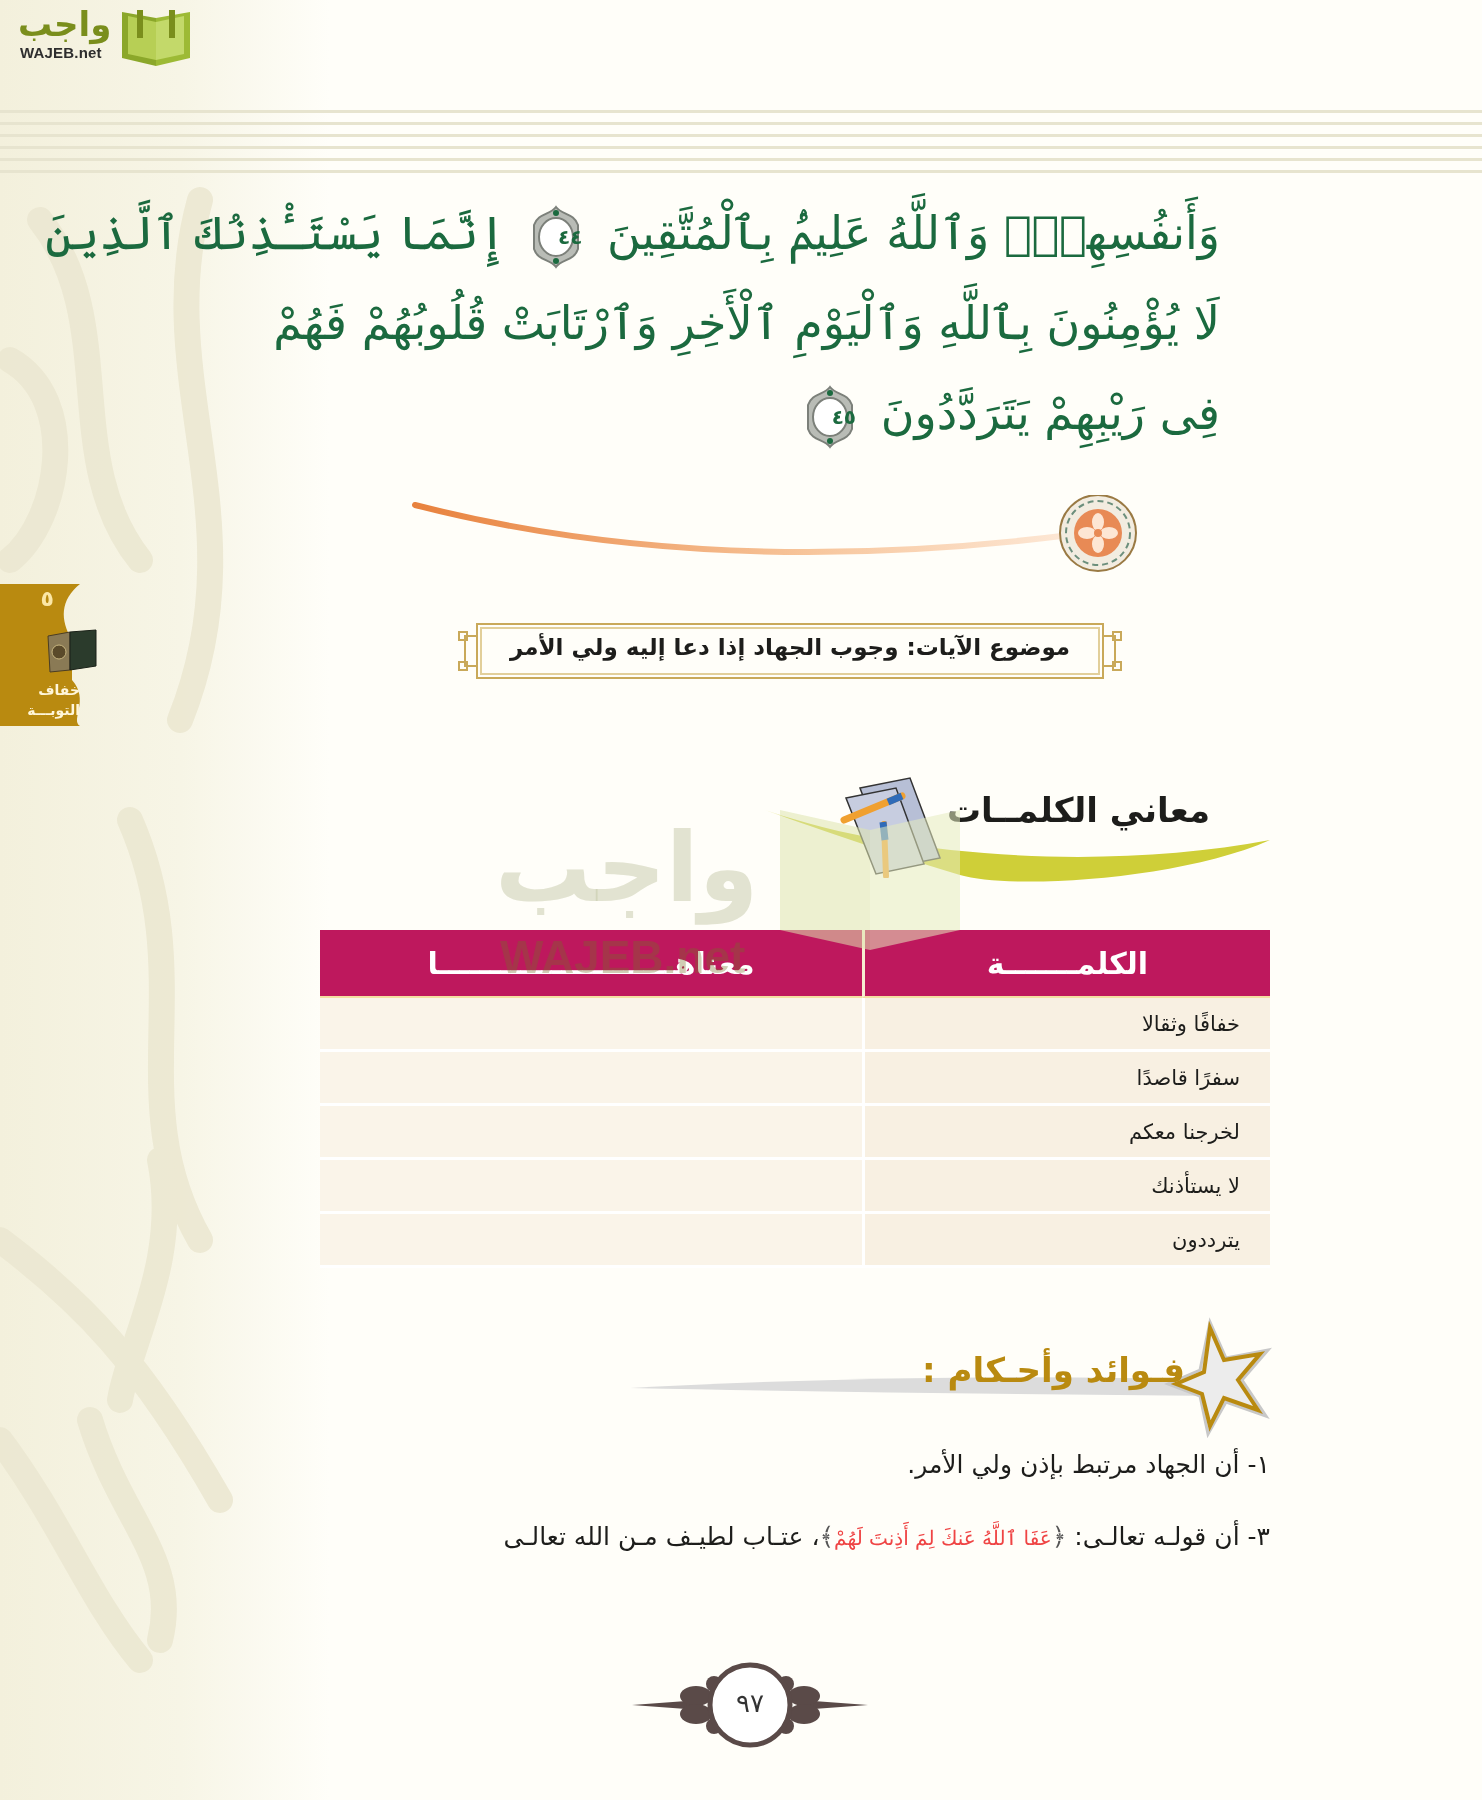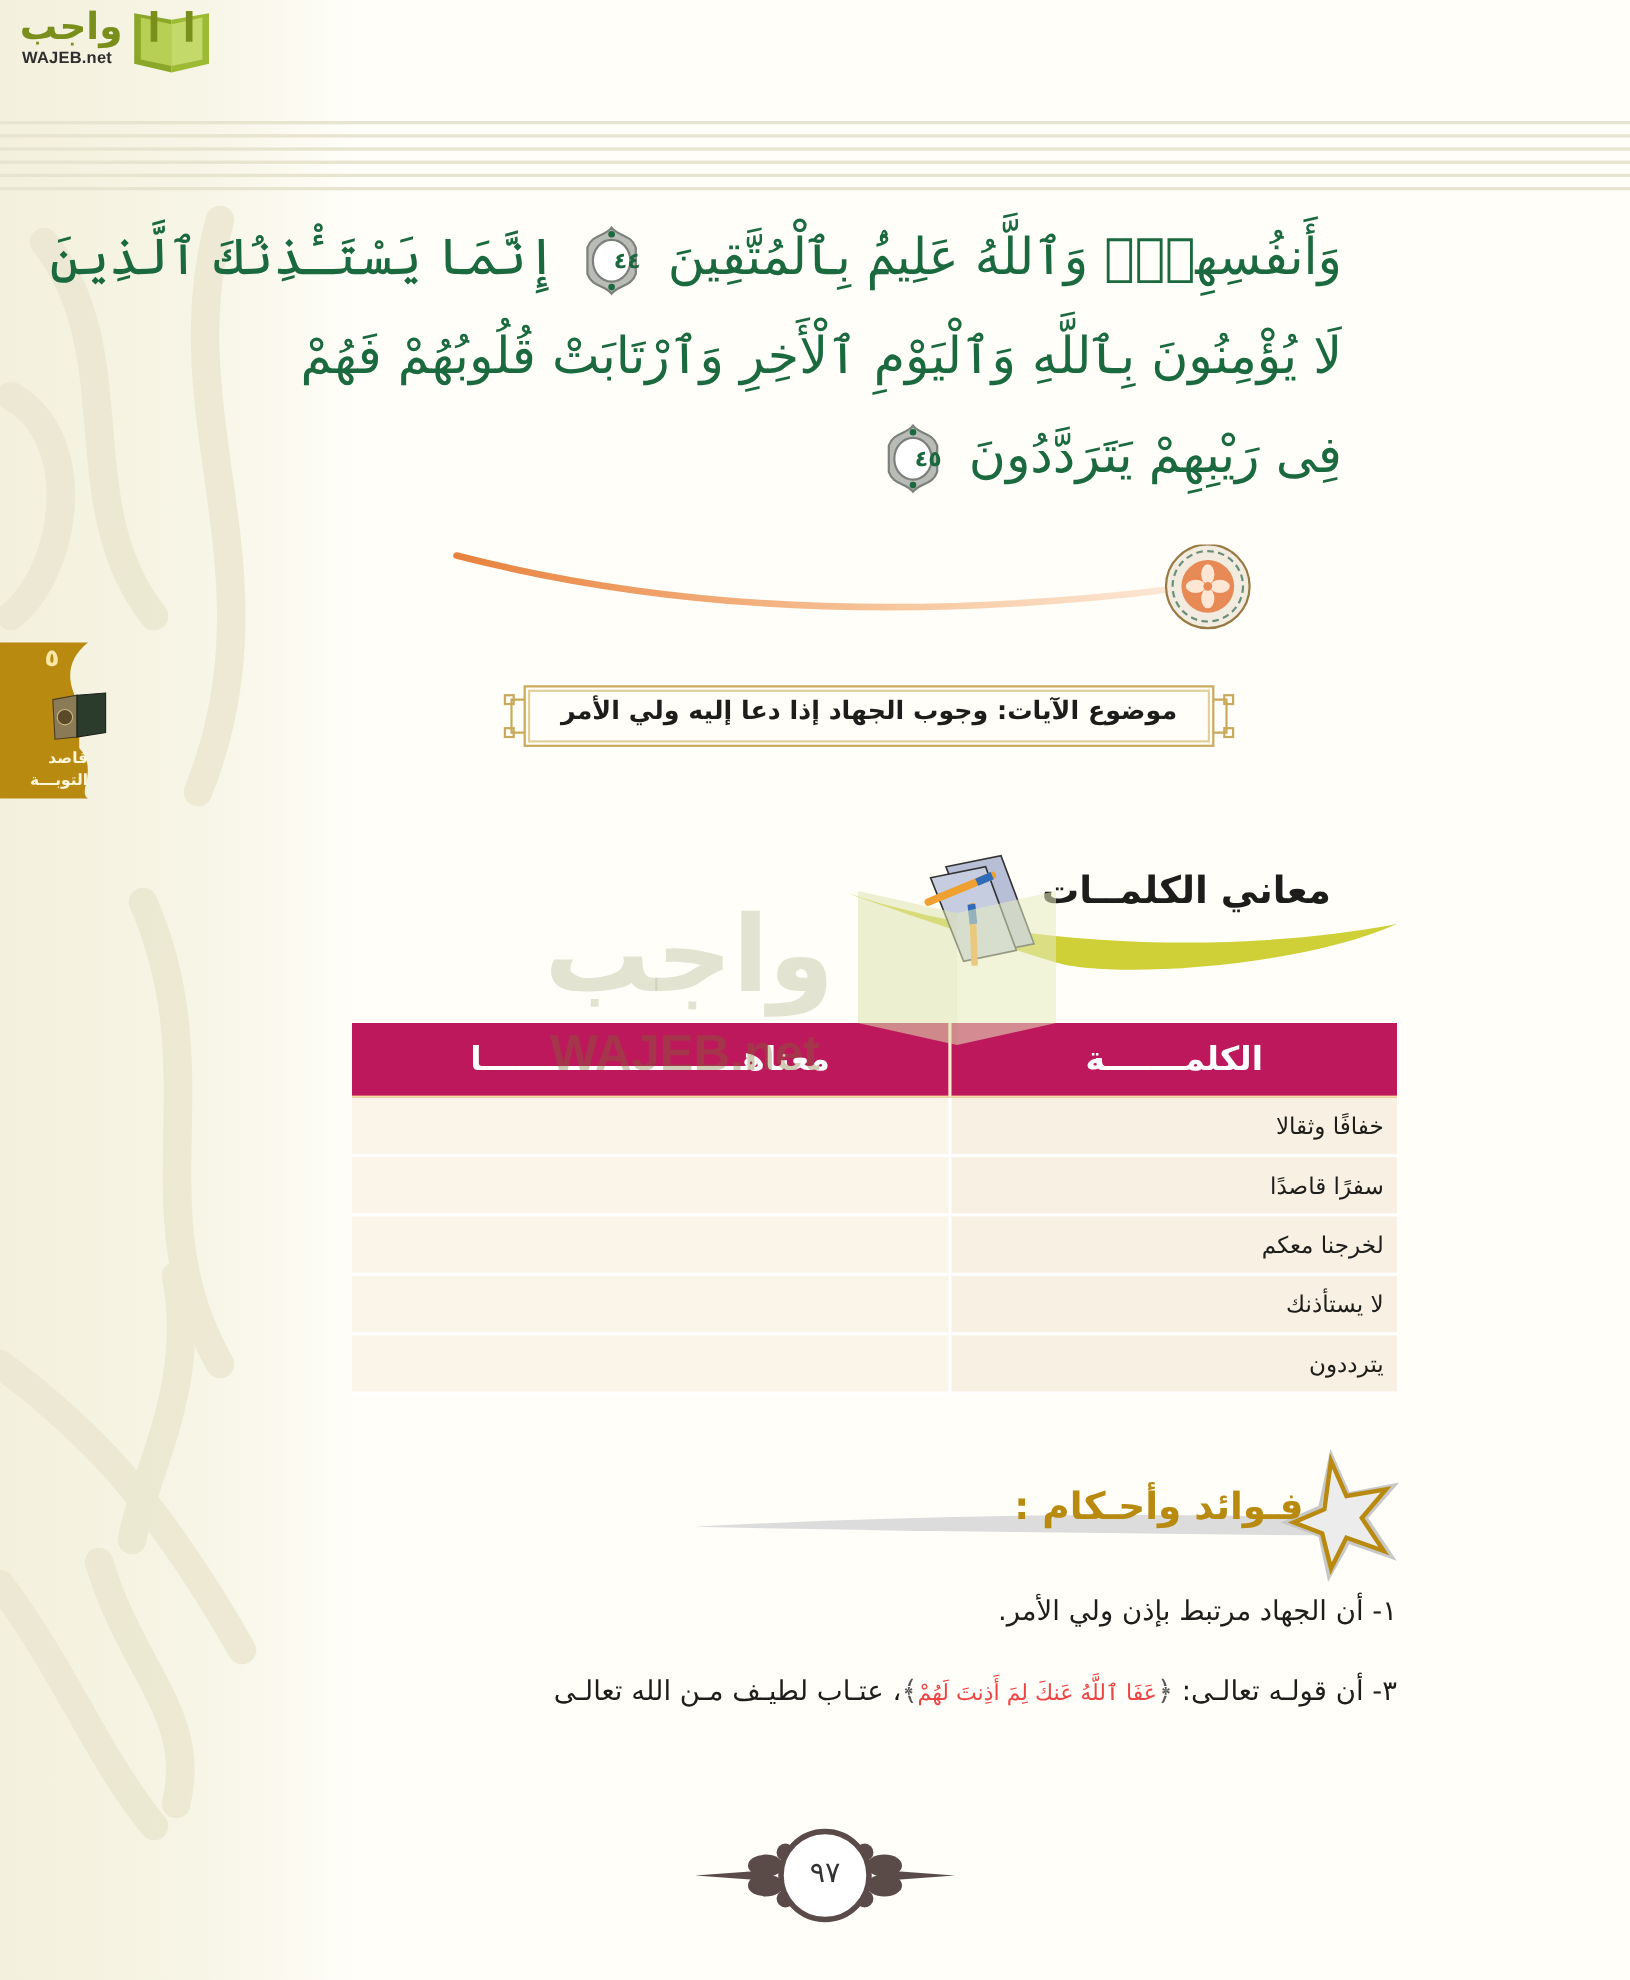--- a/index.html
+++ b/index.html
@@ -58,21 +58,21 @@
   .words-title { position: absolute; right: 70px; top: 30px; font: bold 34px "DejaVu Sans", sans-serif; color: #1d1d1b; direction: rtl; }
 
   .vocab-table { position: absolute; left: 320px; top: 930px; width: 950px; border-collapse: separate; border-spacing: 0; direction: rtl; }
   .vocab-table th {
     background: #be185d; color: #ffffff; height: 68px;
     font: bold 30px "DejaVu Sans", sans-serif; text-align: center; border-bottom: 2px solid #f4dea0;
   }
   .vocab-table th.word-col { width: 408px; border-left: 3px solid #f7ecd0; }
   .vocab-table td {
     height: 54px; background: #faf4e9; border-bottom: 3px solid #ffffff;
-    font: 21px "DejaVu Sans", sans-serif; color: #1d1d1b; padding: 0 12px; text-align: right;
+    font: 21px "DejaVu Sans", sans-serif; color: #1d1d1b; padding: 0 30px; text-align: right;
   }
   .vocab-table td.word-cell { background: #f8f0e2; border-left: 3px solid #ffffff; }
 
   .benefits-header { position: absolute; left: 620px; top: 1310px; width: 660px; height: 130px; }
   .benefits-title { position: absolute; right: 95px; top: 28px; font: bold 34px "DejaVu Sans", sans-serif; color: #b98a10; direction: rtl; margin-top: 12px; }
 
   .benefits { position: absolute; right: 212px; top: 1440px; width: 960px; direction: rtl; }
   .benefit-item { font: 25px "DejaVu Sans", sans-serif; color: #1d1d1b; height: 72px; line-height: 50px; text-align: right; white-space: nowrap; }
   .benefit-num { font-weight: normal; }
   .quote { color: #ef4444; font-family: "DejaVu Serif", serif; font-size: 20px; }
@@ -195,21 +195,21 @@
   <svg width="90" height="150" viewBox="0 0 90 150">
     <path d="M0 4 L80 4 C 60 20, 60 40, 72 60 L72 100 C 90 120, 70 140, 80 146 L0 146 Z" fill="#b98a10"></path>
   </svg>
   <span class="side-tab-num">٥</span>
   <svg style="position:absolute;left:44px;top:48px" width="56" height="46" viewBox="0 0 56 46">
     <path d="M4 8 L26 4 L26 42 L6 44 Z" fill="#8a7a55" stroke="#4a3d24"></path>
     <path d="M26 4 L52 2 L52 38 L26 42 Z" fill="#2b3b2c" stroke="#1a2118"></path>
     <circle cx="15" cy="24" r="7" fill="#5a4a2a" stroke="#c8b680"></circle>
   </svg>
   <div class="side-tab-label">
-    <div>قاصد</div>
+    <div>خفاف</div>
     <div>التوبـــة</div>
   </div>
 </div>
 
 <div class="watermark-ar">واجب</div>
 <svg class="watermark-book" width="200" height="140" viewBox="0 0 200 140">
   <path d="M100 20 L100 140 L10 120 L10 0 Z" fill="#dfe6b0"></path>
   <path d="M100 20 L100 140 L190 120 L190 0 Z" fill="#e6ecbf"></path>
 </svg>
 <div class="watermark-en">WAJEB.net</div>

